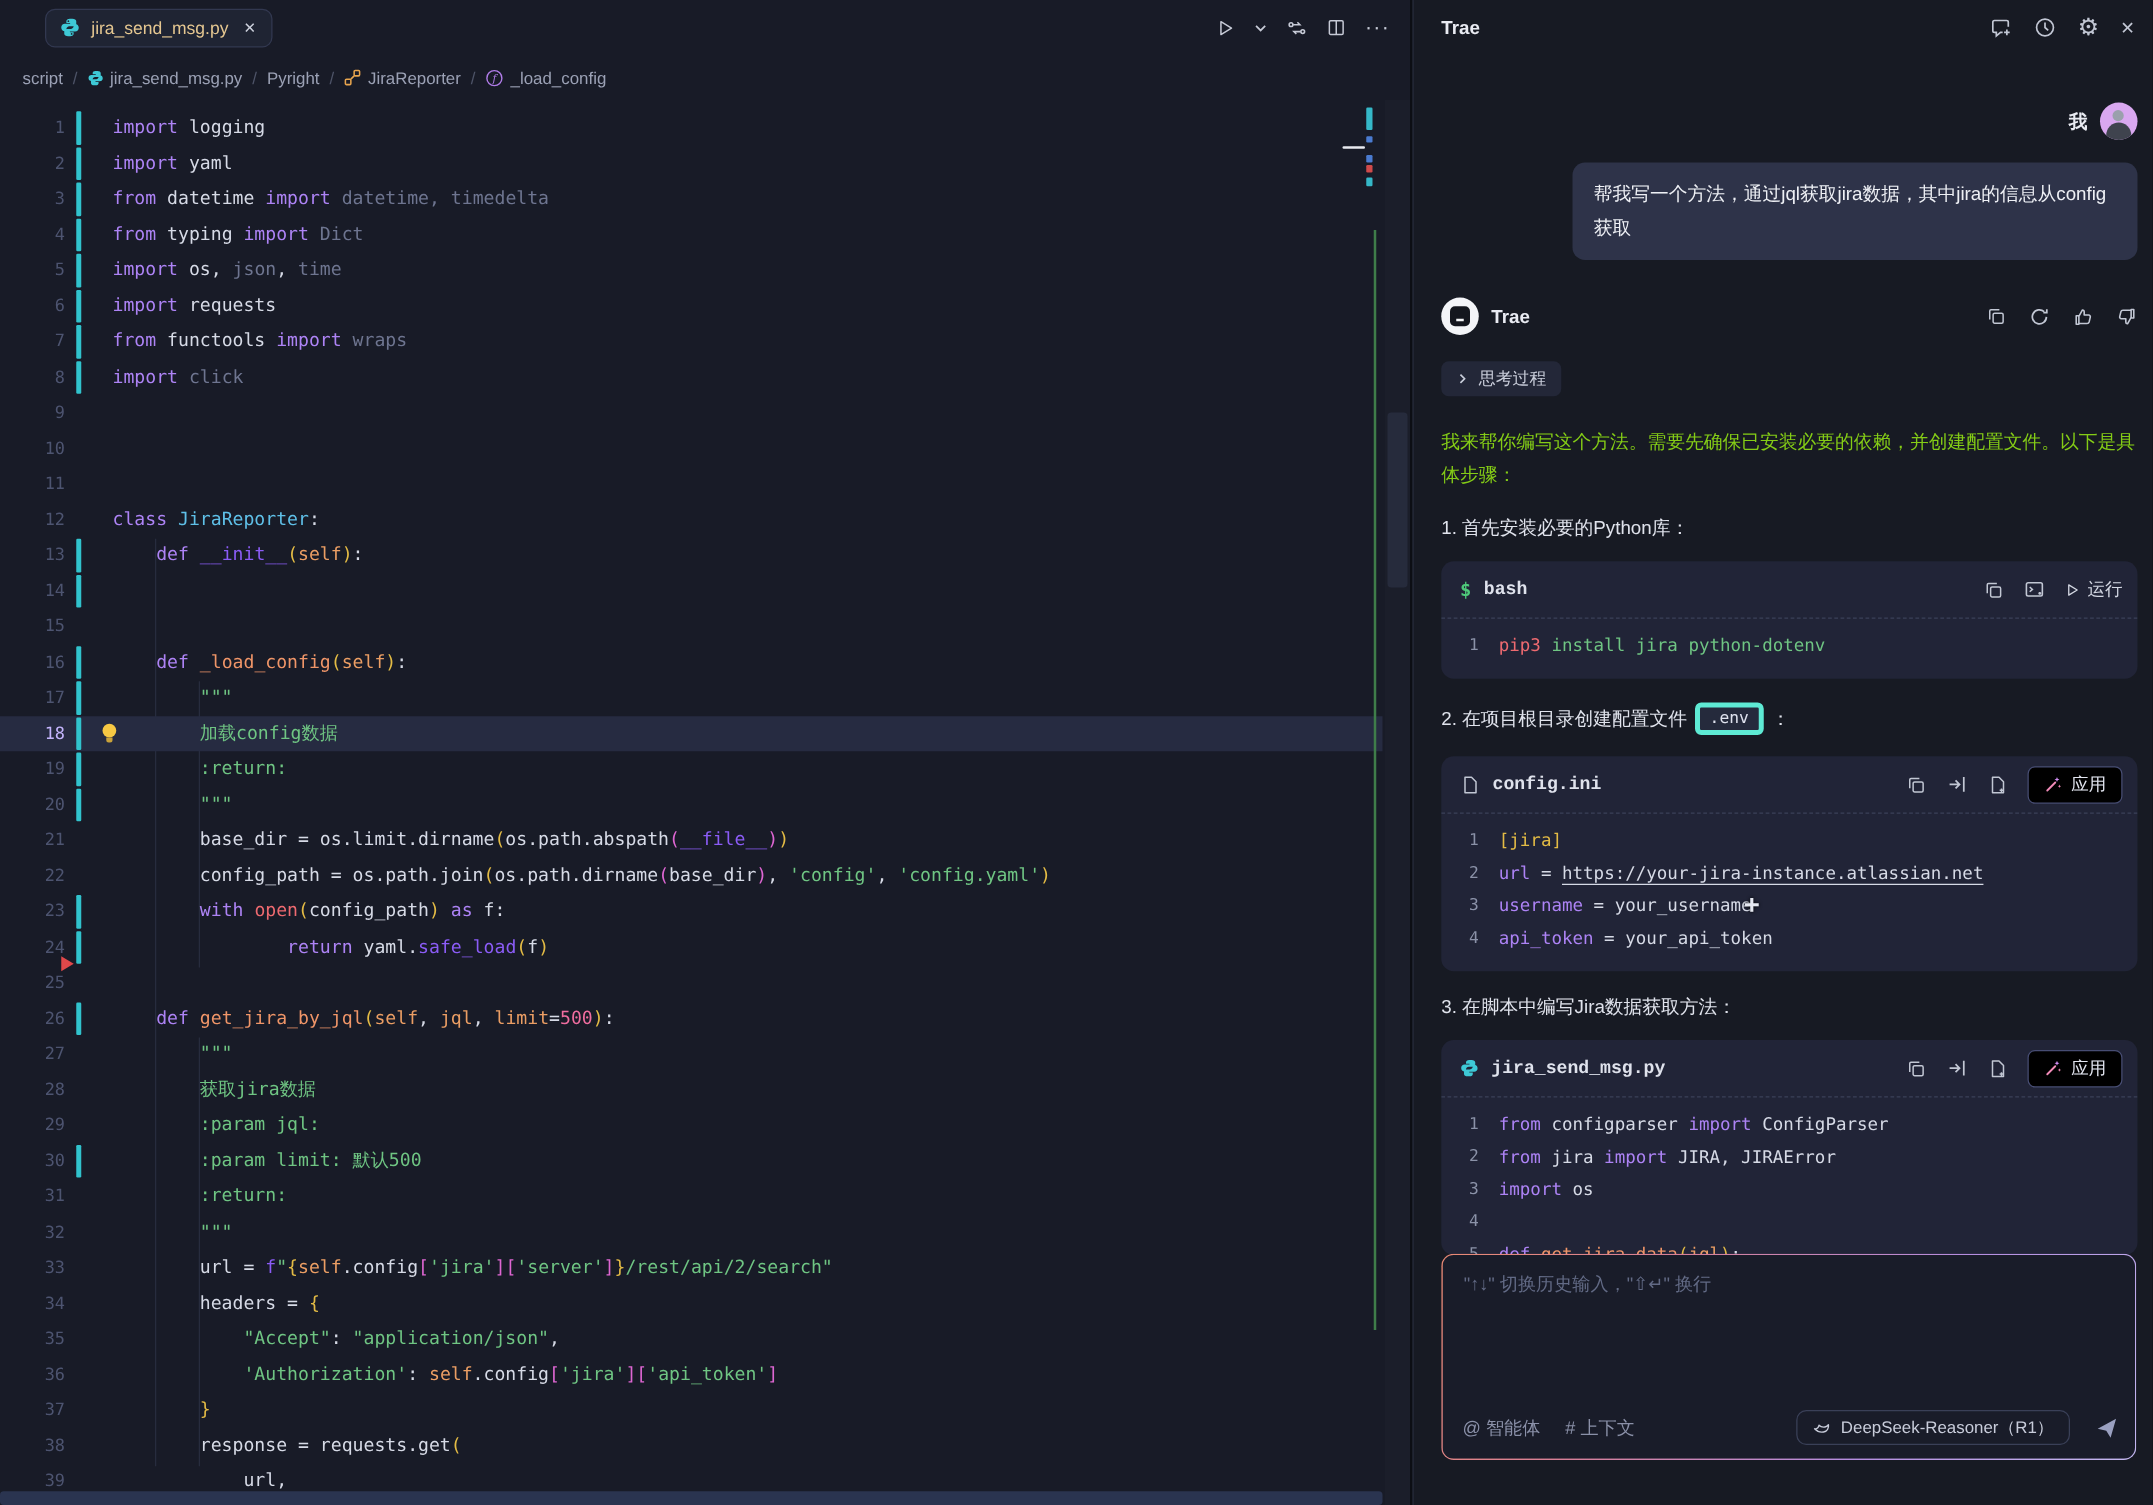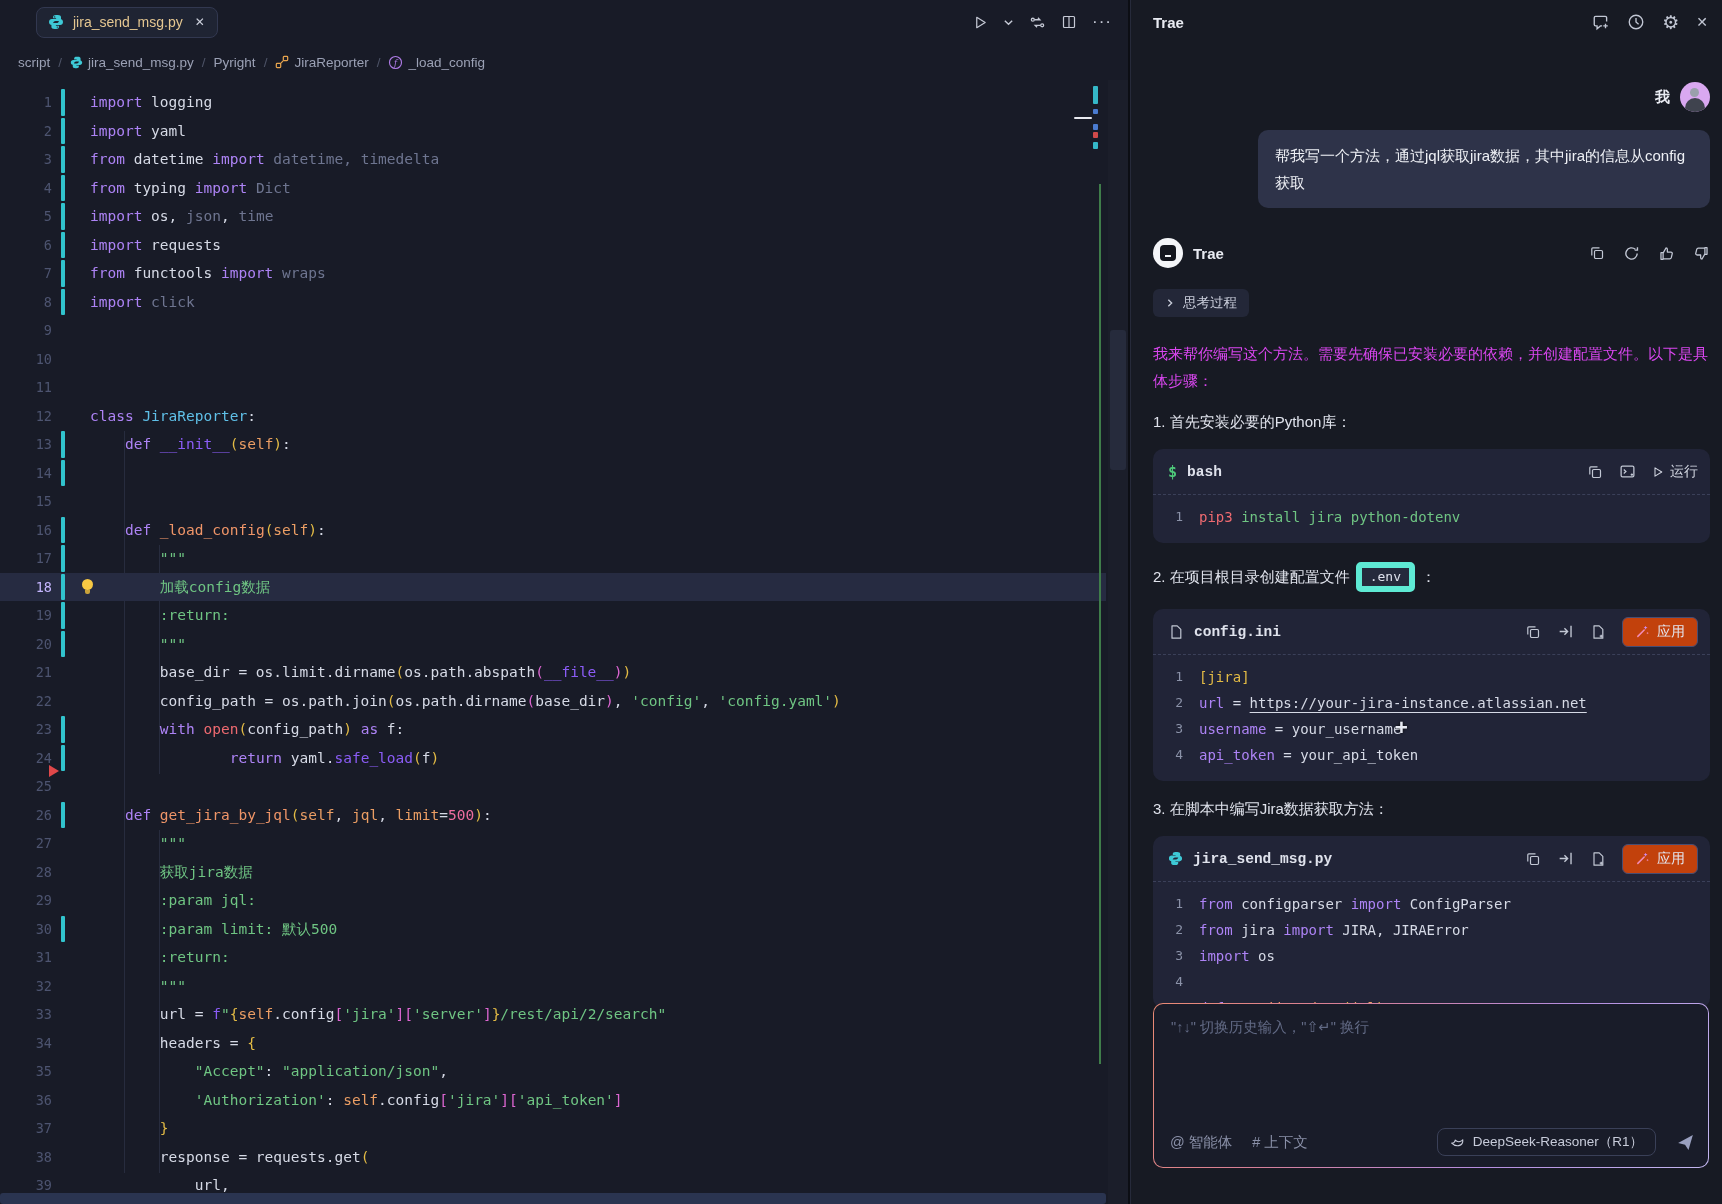--- a/index.html
+++ b/index.html
@@ -81,32 +81,32 @@
   .assistant-row { display:flex; align-items:center; margin-top:30px; gap:10px; }
   .trae-avatar { width:30px; height:30px; border-radius:50%; background:#f4f5f8; position:relative; flex:none; }
   .trae-logo { position:absolute; left:7px; top:7px; width:16px; height:16px; border-radius:4px; background:#14161e; }
   .trae-logo::after { content:""; position:absolute; left:5px; bottom:4px; width:6px; height:2px; background:#f4f5f8; }
   .assistant-name { color:#e9ebf2; font-size:15px; font-weight:bold; }
   .assistant-actions { margin-left:auto; display:flex; gap:18px; color:#c2c7d4; align-items:center; }
 
   .thinking-chip { display:inline-flex; align-items:center; gap:8px; margin-top:21px;
     background:#232738; border-radius:6px; padding:5px 12px; color:#c9cdda; font-size:13.5px; cursor:pointer; }
 
-  .chat-para { margin-top:23px; color:#d946ef; font-size:15px; line-height:27px; }
+  .chat-para { margin-top:23px; color:#84cc16; font-size:15px; line-height:27px; }
   .chat-step { margin-top:19px; color:#e0e3ec; font-size:15px; display:flex; align-items:center; gap:6px; }
   .inline-chip { font-family:"DejaVu Sans Mono",monospace; font-size:13px; color:#dfe2ee;
-    background:#252a3c; border:6px solid #5eead4; border-radius:5px; padding:1px 8px 2px; }
+    background:#252a3c; border:4px solid #5eead4; border-radius:5px; padding:1px 8px 2px; }
 
   .code-block { margin-top:17px; background:#212437; border-radius:10px; overflow:hidden; position:relative; }
   .cb-header { height:46px; display:flex; align-items:center; gap:10px; padding:0 12px 0 15px;
     border-bottom:1px dashed #3b4059; }
   .cb-title { color:#dfe2ec; font-size:14.5px; font-weight:bold;font-family:Liberation Mono, monospace; }
   .cb-actions { margin-left:auto; display:flex; align-items:center; gap:16px; color:#c2c7d4; }
   .cb-run { display:flex; align-items:center; gap:6px; font-size:14px; color:#d3d7e2; cursor:pointer; }
-  .apply-btn { display:flex; align-items:center; gap:7px; background:#c2410c; border:1px solid #474d73;
+  .apply-btn { display:flex; align-items:center; gap:7px; background:#000000; border:1px solid #474d73;
     border-radius:6px; padding:5px 12px; color:#e3e6f0; font-size:14px; cursor:pointer; }
   .dollar { color:#4ec97a; font-family:"DejaVu Sans Mono",monospace; font-weight:bold; font-size:15px; }
   .cb-body { padding:9px 0 13px; }
   .cb-line { display:flex; height:26px; line-height:26px; font-family:"DejaVu Sans Mono",monospace;
     font-size:14px; white-space:pre; }
   .cb-line .ln { flex:none; width:30px; text-align:right; color:#8b92a8; margin-right:16px; font-size:13px; }
   .block-clip { height:172px; }
   .cursor-cross { position:absolute; left:242px; top:106px; color:#e6e9f2; font-size:22px; font-weight:bold;
     text-shadow:0 0 3px #000; pointer-events:none; }
 

